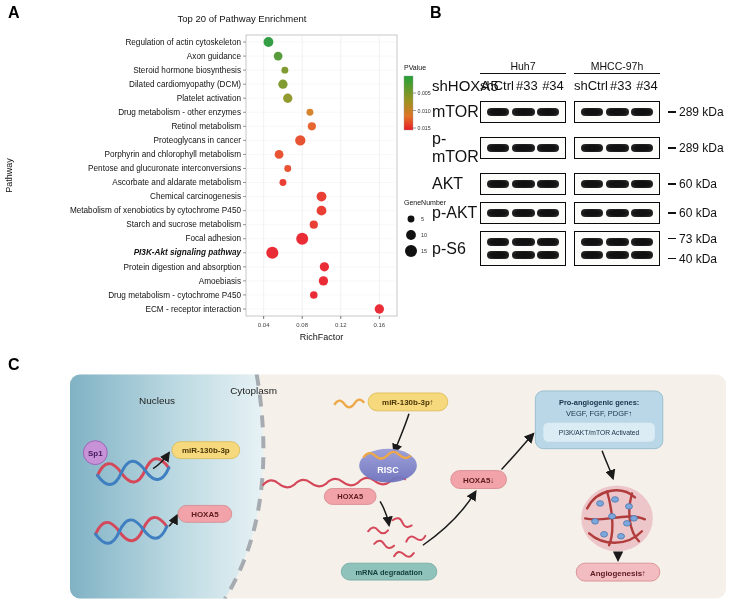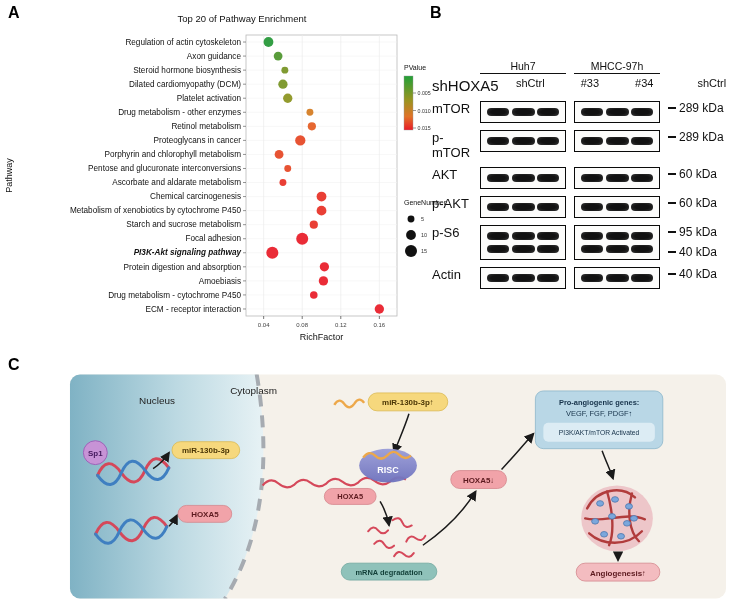--- a/index.html
+++ b/index.html
@@ -5,28 +5,28 @@
   html,body{margin:0;padding:0;background:#fff;}
   body{width:729px;height:601px;position:relative;overflow:hidden;
        font-family:"Liberation Sans",sans-serif;color:#111;}
   #stage{position:absolute;inset:0;}
   .panel-letter{position:absolute;font-weight:bold;font-size:16px;color:#000;}
   svg{position:absolute;}
   svg text{font-family:"Liberation Sans",sans-serif;}
 
   
   #blots{position:absolute;left:432px;top:60px;width:296px;}
-  .wb-row{display:flex;align-items:flex-start;margin-bottom:7px;}
+  .wb-row{display:flex;align-items:center;margin-bottom:7px;}
   .wb-head1{margin-bottom:3px;}
-  .wb-label{flex:0 0 48px;width:48px;font-size:13px;}
+  .wb-label{flex:0 0 48px;width:48px;font-size:16px;}
   .wb-cond{font-size:15px;}
   .wb-cellline{flex:0 0 86px;margin-right:8px;text-align:center;font-size:10.5px;
                border-bottom:1.4px solid #111;padding-bottom:1px;}
   .wb-lanegrp{flex:0 0 86px;display:flex;margin-right:8px;}
-  .wb-lane{flex:1;text-align:center;font-size:11px;white-space:nowrap;margin-left:36px;}
+  .wb-lane{flex:1;text-align:center;font-size:13px;white-space:nowrap;}
   .wb-box{flex:0 0 86px;box-sizing:border-box;margin-right:8px;border:1.4px solid #0a0a0a;
           background:#fcfcfb;padding:6px 6px;display:flex;flex-direction:column;
           justify-content:center;gap:5px;}
   .wb-bandrow{display:flex;justify-content:space-between;align-items:center;}
   .wb-band{width:22px;height:8px;border-radius:4px;
            background:radial-gradient(ellipse at center,var(--band_black) 45%,#262626 75%,#444 100%);}
   .wb-bandrow .wb-band:nth-child(2){width:23px;}
   .wb-kdacol{display:flex;flex-direction:column;justify-content:center;gap:6px;}
   .wb-kda{display:flex;align-items:center;font-size:12px;white-space:nowrap;}
   .wb-kdatick{display:inline-block;width:8px;height:1.4px;background:#111;margin-right:3px;}
@@ -293,45 +293,22 @@
           </div>
           <div class="wb-bandrow">
             <div class="wb-band"></div>
             <div class="wb-band"></div>
             <div class="wb-band"></div>
           </div>
         </div>
         <div class="wb-kdacol">
           <div class="wb-kda">
             <div class="wb-kdatick"></div>
-            <span>95 kDa</span>
-          </div>
-          <div class="wb-kda">
-            <div class="wb-kdatick"></div>
-            <span>40 kDa</span>
-          </div>
-        </div>
-      </div>
-      <div class="wb-row">
-        <div class="wb-label">Actin</div>
-        <div class="wb-box">
-          <div class="wb-bandrow">
-            <div class="wb-band"></div>
-            <div class="wb-band"></div>
-            <div class="wb-band"></div>
-          </div>
-        </div>
-        <div class="wb-box">
-          <div class="wb-bandrow">
-            <div class="wb-band"></div>
-            <div class="wb-band"></div>
-            <div class="wb-band"></div>
-          </div>
-        </div>
-        <div class="wb-kdacol">
+            <span>73 kDa</span>
+          </div>
           <div class="wb-kda">
             <div class="wb-kdatick"></div>
             <span>40 kDa</span>
           </div>
         </div>
       </div>
     </div>
 
   <div class="panel-letter" style="left:8px;top:356px">C</div>
 

